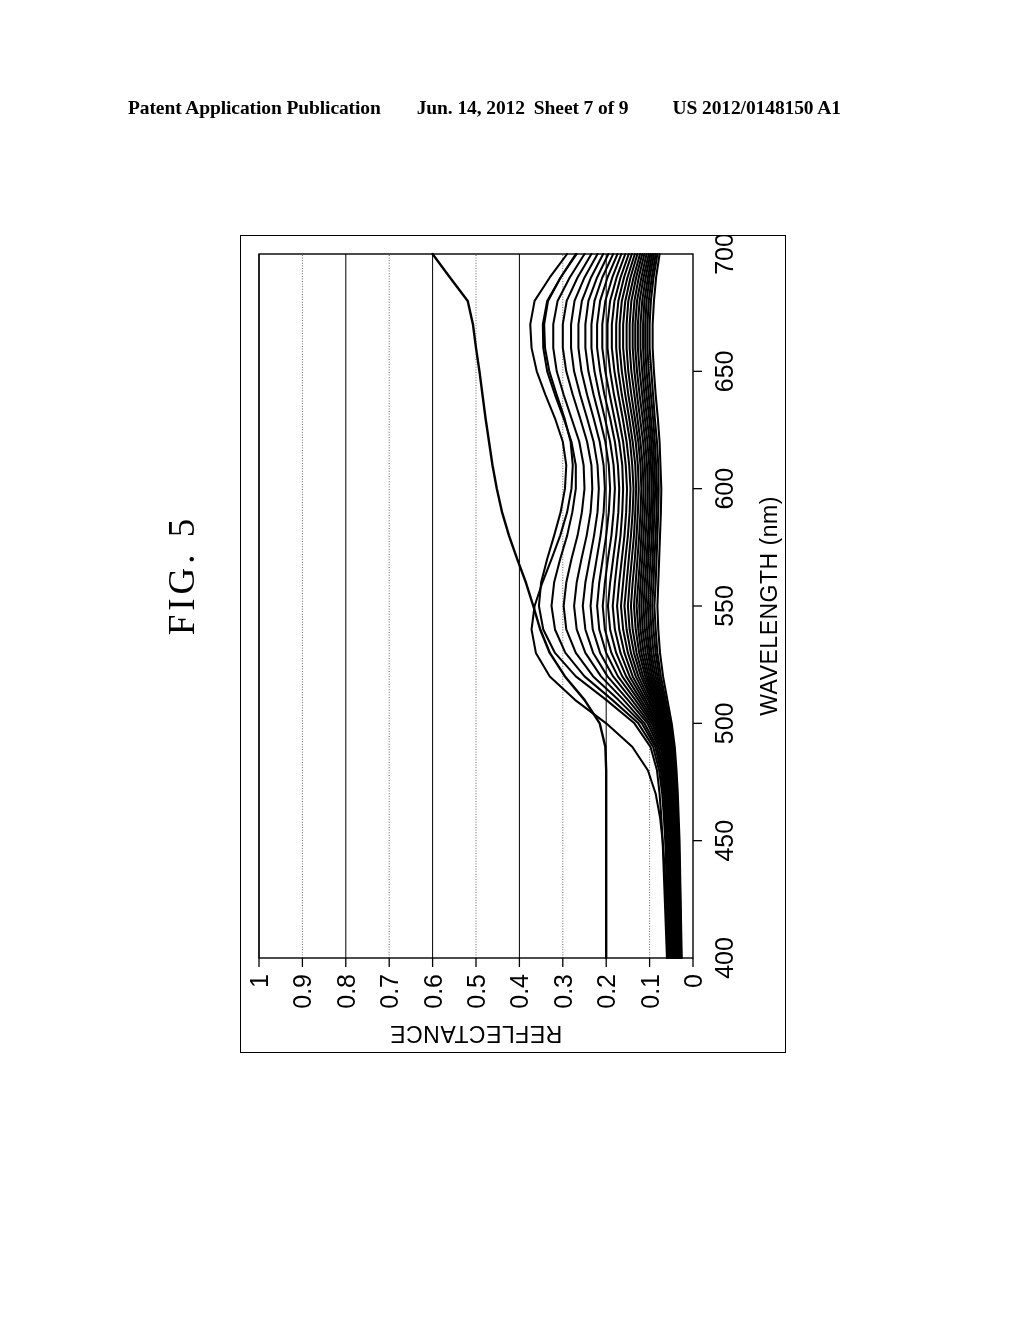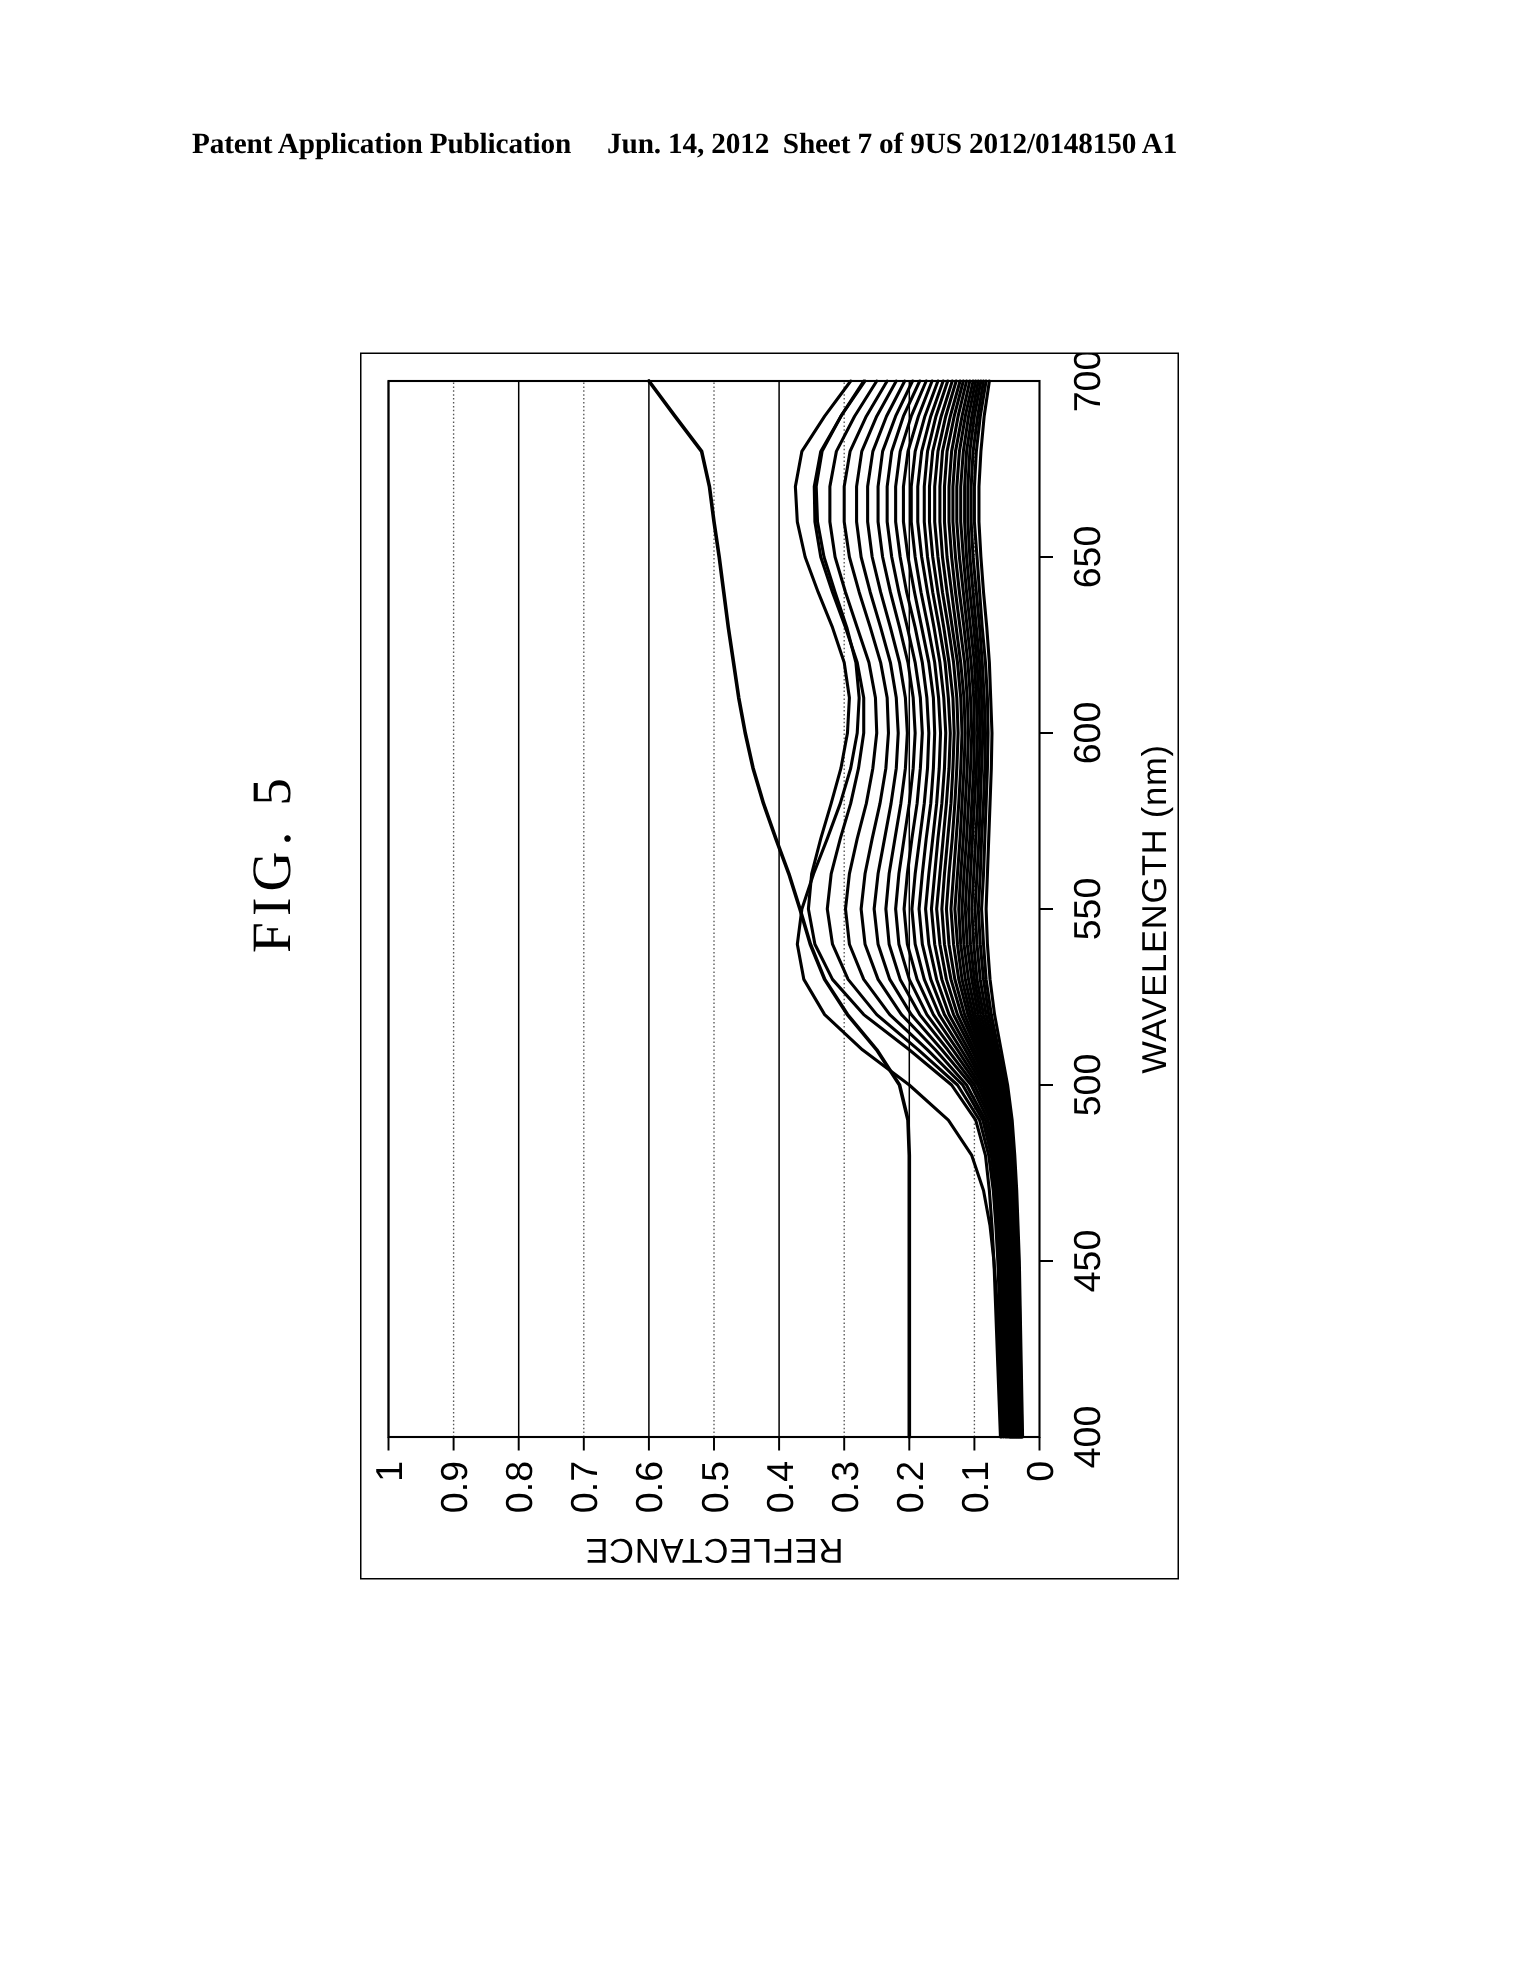--- a/index.html
+++ b/index.html
@@ -1,31 +1,31 @@
 <!DOCTYPE html>
 <html><head>
 <meta charset="utf-8">
 <title>Patent Figure</title>
 <style>
   html,body{margin:0;padding:0;background:#ffffff;}
   body{width:1024px;height:1320px;position:relative;overflow:hidden;
        font-family:"Liberation Serif",serif;color:#000;}
 
   
-  .page-header{position:absolute;left:0;top:86px;width:1024px;height:30px;}
+  .page-header{position:absolute;left:0;top:97px;width:1024px;height:30px;}
   .hdr-row{position:absolute;left:128px;top:0;width:768px;
            display:flex;align-items:baseline;white-space:nowrap;}
   .hdr-pub{font-family:"Liberation Serif",serif;font-weight:bold;font-size:19.5px;
            letter-spacing:-0.1px;}
   .hdr-date{font-family:"Liberation Serif",serif;font-weight:bold;font-size:19.5px;
-            margin-left:24px;letter-spacing:-0.1px;}
+            margin-left:36px;letter-spacing:-0.1px;}
   .hdr-sheet{font-family:"Liberation Serif",serif;font-weight:bold;font-size:19.5px;
              margin-left:9px;letter-spacing:-0.1px;}
   .hdr-patno{font-family:"Liberation Serif",serif;font-weight:bold;font-size:19.5px;
-             letter-spacing:-0.1px;}
+             margin-left:44px;letter-spacing:-0.1px;}
 
   
   .fig-caption{position:absolute;left:105px;top:545px;width:170px;height:60px;
                transform:rotate(-90deg);transform-origin:center center;
                text-align:center;font-family:"Liberation Serif",serif;
                font-size:37px;letter-spacing:4px;white-space:nowrap;}
 
   
   .fig-frame{position:absolute;left:240px;top:235px;width:546px;height:818px;
              border:1.6px solid #000;box-sizing:border-box;background:#fff;}

